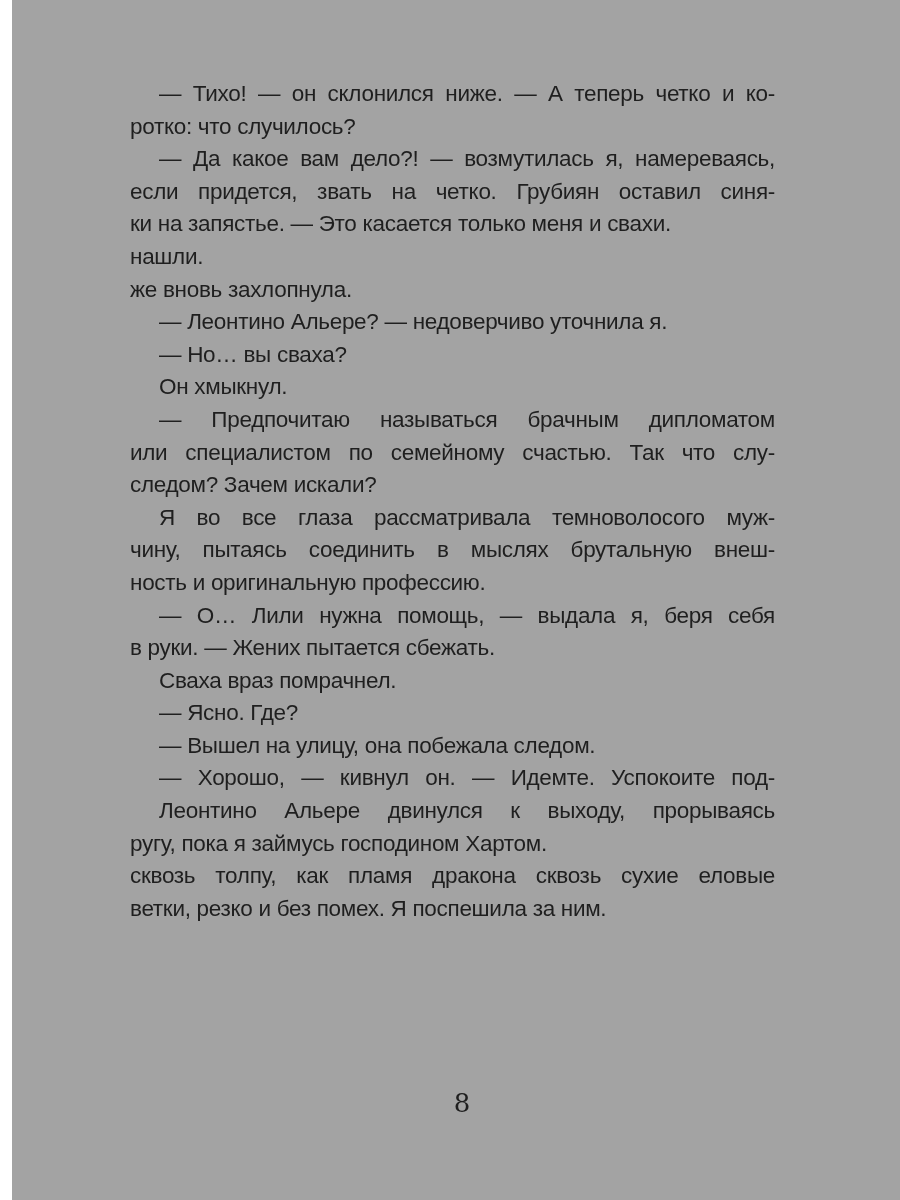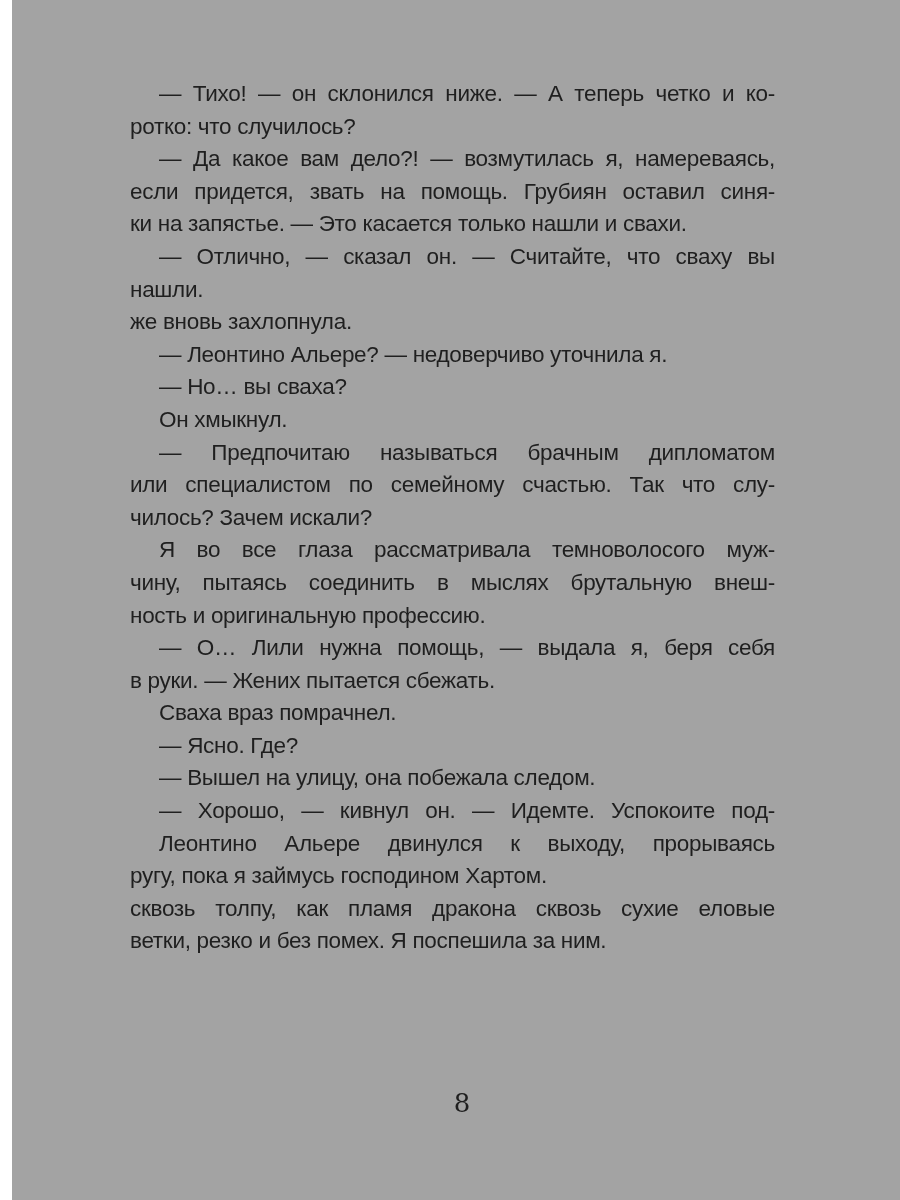--- a/index.html
+++ b/index.html
@@ -57,31 +57,30 @@
     }
   </style>
 </head>
 <body>
 
 <div class="page">
   <div class="text-block" id="text-block">
       <span class="line indent justify">— Тихо! — он склонился ниже. — А теперь четко и ко-</span>
       <span class="line">ротко: что случилось?</span>
       <span class="line indent justify">— Да какое вам дело?! — возмутилась я, намереваясь,</span>
-      <span class="line justify">если придется, звать на помощь. Грубиян оставил синя-</span>
-      <span class="line">ки на запястье. — Это касается только нашли и свахи.</span>
-      <span class="line indent justify">— Отлично, — сказал он. — Считайте, что сваху вы</span>
+      <span class="line justify">если придется, звать на четко. Грубиян оставил синя-</span>
+      <span class="line">ки на запястье. — Это касается только меня и свахи.</span>
       <span class="line">нашли.</span>
       <span class="line">же вновь захлопнула.</span>
       <span class="line indent">— Леонтино Альере? — недоверчиво уточнила я.</span>
       <span class="line indent">— Но… вы сваха?</span>
       <span class="line indent">Он хмыкнул.</span>
       <span class="line indent justify">— Предпочитаю называться брачным дипломатом</span>
       <span class="line justify">или специалистом по семейному счастью. Так что слу-</span>
-      <span class="line">чилось? Зачем искали?</span>
+      <span class="line">следом? Зачем искали?</span>
       <span class="line indent justify">Я во все глаза рассматривала темноволосого муж-</span>
       <span class="line justify">чину, пытаясь соединить в мыслях брутальную внеш-</span>
       <span class="line">ность и оригинальную профессию.</span>
       <span class="line indent justify">— О… Лили нужна помощь, — выдала я, беря себя</span>
       <span class="line">в руки. — Жених пытается сбежать.</span>
       <span class="line indent">Сваха враз помрачнел.</span>
       <span class="line indent">— Ясно. Где?</span>
       <span class="line indent">— Вышел на улицу, она побежала следом.</span>
       <span class="line indent justify">— Хорошо, — кивнул он. — Идемте. Успокоите под-</span>
       <span class="line indent justify">Леонтино Альере двинулся к выходу, прорываясь</span>

